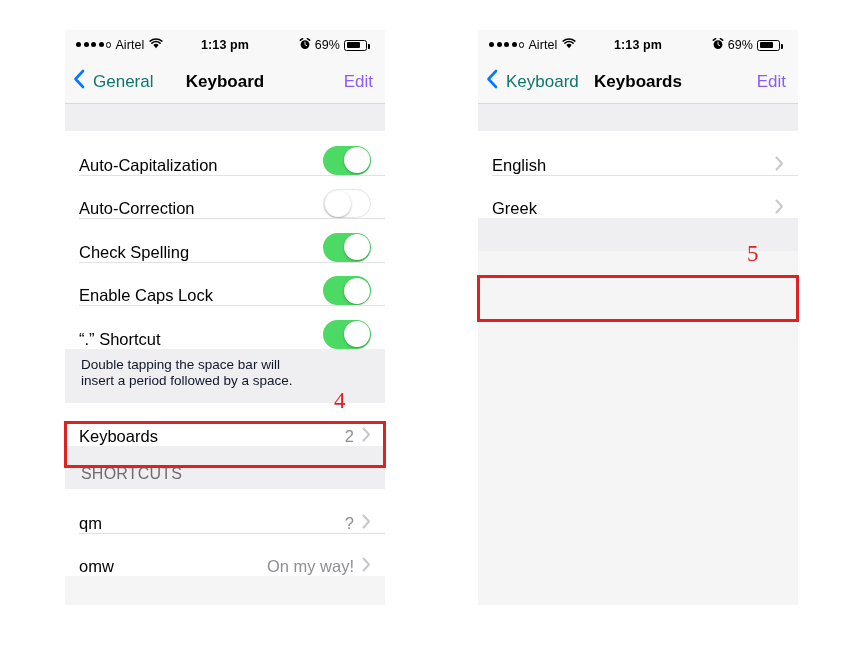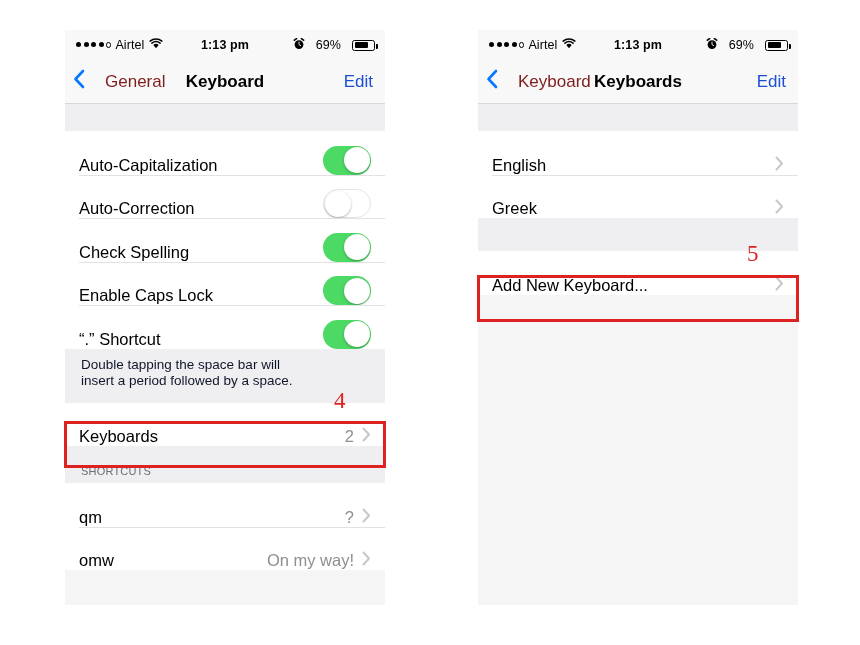--- a/index.html
+++ b/index.html
@@ -65,24 +65,24 @@
 
   .status-center {
     position: absolute;
     left: 0; right: 0;
     text-align: center;
     font-size: 12.5px;
     font-weight: bold;
   }
   .status-right {
     position: absolute;
-    right: 10px;
+    right: 18px;
     display: flex;
     align-items: center;
-    gap: 11px;
+    gap: 4px;
   }
   .battery-pct { font-size: 12.5px; }
   .battery {
     position: relative;
     width: 23px; height: 11px;
     border: 1px solid #000;
     border-radius: 2.5px;
     box-sizing: border-box;
   }
   .battery::after {
@@ -108,38 +108,38 @@
     border-bottom: 1px solid #d8d8d8;
     position: relative;
     display: flex;
     align-items: center;
   }
   .nav-back {
     position: absolute;
     left: 8px;
     display: flex;
     align-items: center;
-    gap: 20px;
-    color: #7f1d1d;
+    gap: 8px;
+    color: #0f766e;
     font-size: 17px;
     cursor: pointer;
   }
   .nav-title {
     position: absolute;
     left: 0; right: 0;
     text-align: center;
     font-size: 17px;
     font-weight: bold;
     color: #000;
     pointer-events: none;
   }
   .nav-edit {
     position: absolute;
     right: 12px;
-    color: #1d4ed8;
+    color: #8b5cf6;
     font-size: 17px;
     cursor: pointer;
   }
 
   
   .content { position: relative; }
   .gap {
     background: #efeef1;
   }
   .gap-top { height: 27px; }
@@ -210,21 +210,21 @@
     line-height: 16px;
     color: #0f172a;
     position: relative;
   }
   .note-line { display: block; }
 
   
   .section-head {
     background: #efeef1;
     padding: 19px 16px 6px 16px;
-    font-size: 11px;
+    font-size: 16px;
     color: #6d6d72;
     letter-spacing: 0.2px;
   }
 
   
   .hl {
     position: absolute;
     border: 3px solid #dd2222;
     box-sizing: border-box;
     pointer-events: none;
@@ -446,30 +446,20 @@
           <span class="chev">
             <svg width="9" height="15" viewBox="0 0 9 15">
               <path d="M1.5 1.5 L7 7.5 L1.5 13.5" stroke="#c7c7cc" stroke-width="2" fill="none" stroke-linecap="round" stroke-linejoin="round"></path>
             </svg>
           </span>
         </div>
       </div>
 
       <div class="gap" style="height:33px"></div>
 
-      <div class="group">
-        <div class="row">
-          <span class="row-label">Add New Keyboard...</span>
-          <span class="chev">
-            <svg width="9" height="15" viewBox="0 0 9 15">
-              <path d="M1.5 1.5 L7 7.5 L1.5 13.5" stroke="#c7c7cc" stroke-width="2" fill="none" stroke-linecap="round" stroke-linejoin="round"></path>
-            </svg>
-          </span>
-        </div>
-      </div>
     </div>
   </div>
 
   <div class="hl" id="hl-keyboards"></div>
   <div class="hl" id="hl-add-new"></div>
   <div class="annot" id="annot-4">4</div>
   <div class="annot" id="annot-5">5</div>
 
 </div>
 

